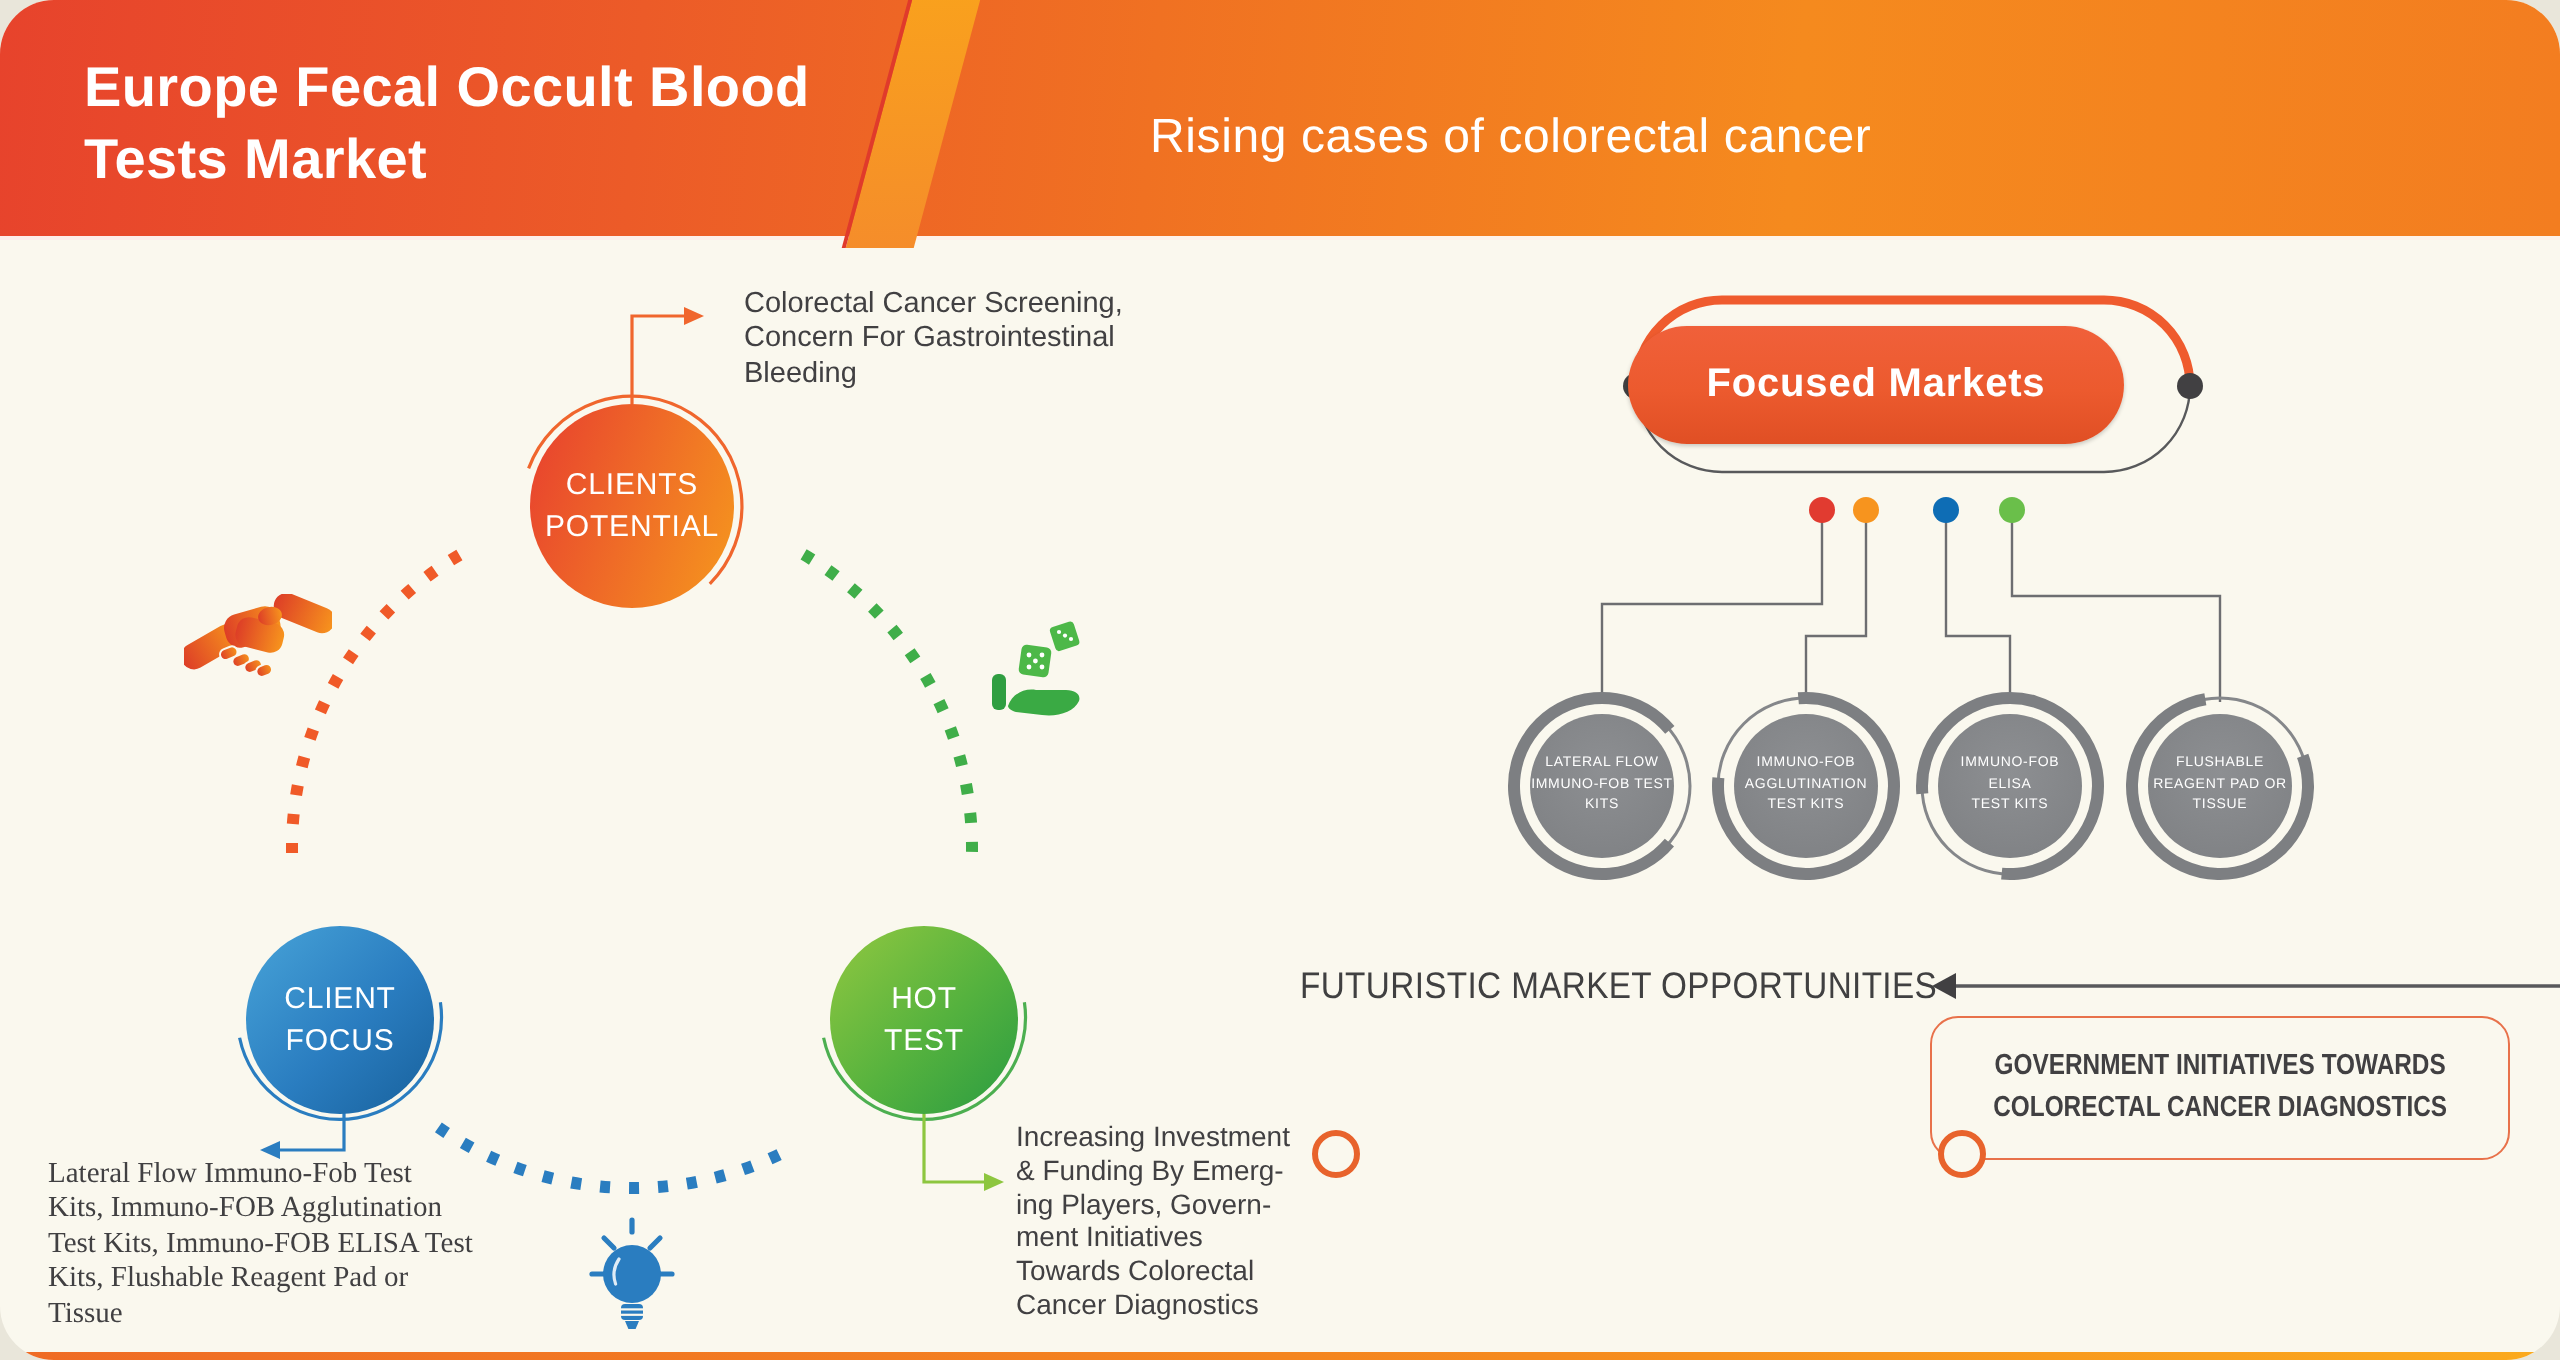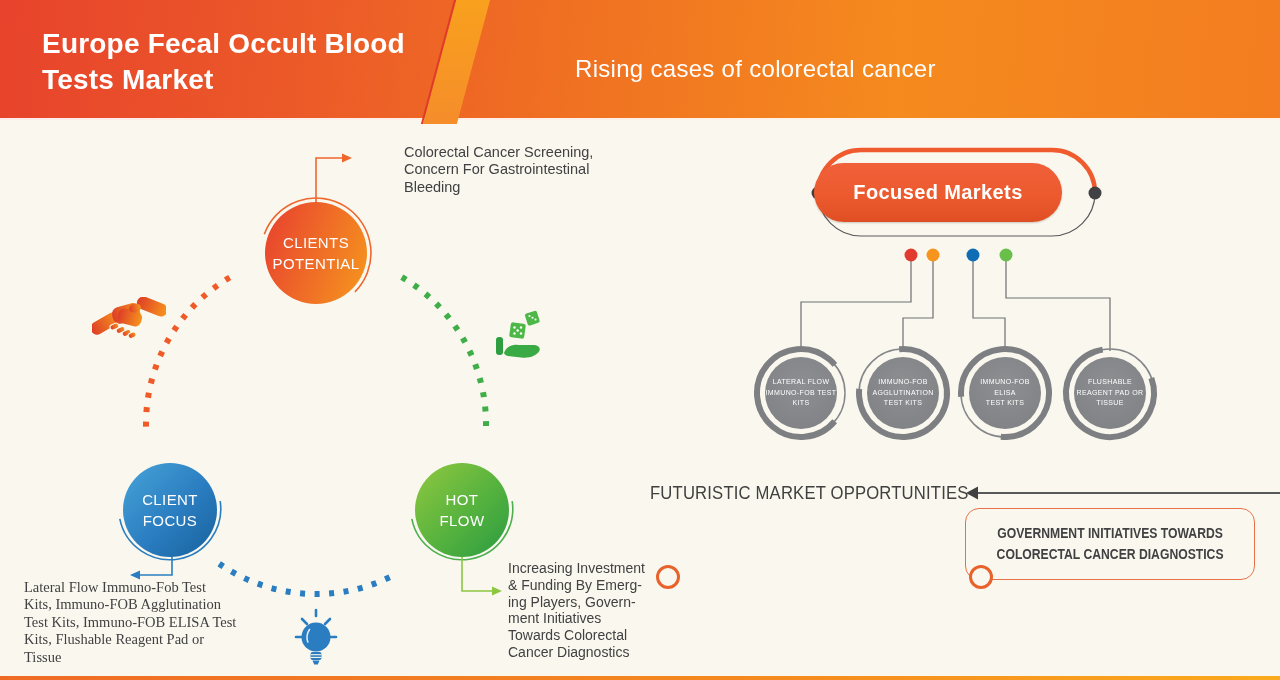--- a/index.html
+++ b/index.html
@@ -1,17 +1,17 @@
 <!DOCTYPE html>
 <html><head>
 <meta charset="utf-8">
 <style>
   html,body{margin:0;padding:0;background:#e9e6da;}
   #stage{position:relative;width:1280px;height:680px;background:#faf8ee;overflow:hidden;
-         font-family:"Liberation Sans",sans-serif;}
+         font-family:"Liberation Sans",sans-serif;border-radius:27px;}
   .abs{position:absolute;}
   .pre{white-space:pre-line;}
 
   
   #header{left:0;top:0;width:1280px;height:118px;
     background:linear-gradient(95deg,#e7432c 0%,#ec5b28 25%,#f07122 45%,#f58a1e 70%,#f37d20 100%);
     border-bottom:2px solid rgba(255,255,255,.9);}
   #header-stripe{left:438px;top:-4px;width:34px;height:128px;transform:skewX(-15deg);
     background:linear-gradient(180deg,#f9a11d,#f58d2a);border-left:2px solid #e03a2b;}
   #page-title{left:42px;top:26px;width:440px;color:#fff;font-size:28px;font-weight:bold;
@@ -22,21 +22,21 @@
   .cycle-circle{border-radius:50%;display:flex;align-items:center;justify-content:center;
     color:#fff;text-align:center;font-size:15px;line-height:1.4;letter-spacing:.4px;}
   #circle-clients{left:265px;top:202px;width:102px;height:102px;
     background:linear-gradient(110deg,#e8432e 5%,#ef6b27 50%,#f5941e 95%);}
   #circle-focus{left:123px;top:463px;width:94px;height:94px;
     background:linear-gradient(135deg,#45a0d6 5%,#2a7dc0 55%,#1a64a0 95%);}
   #circle-hotbets{left:415px;top:463px;width:94px;height:94px;
     background:linear-gradient(135deg,#8cc640 5%,#55b23e 55%,#2f9e41 95%);}
 
   .note{color:#414042;font-size:14.5px;line-height:17.4px;}
-  #note-clients{left:372px;top:144px;width:200px;margin-left:32px;}
+  #note-clients{left:372px;top:144px;width:200px;}
   #note-focus{left:24px;top:579px;width:240px;font-family:Liberation Serif, serif;}
   #note-hotbets{left:508px;top:560px;width:160px;font-size:14px;line-height:16.8px;}
 
   
   #focused-pill{left:814px;top:163px;width:248px;height:59px;border-radius:30px;
     background:linear-gradient(180deg,#f0603a 0%,#ec5a2e 55%,#e04f24 100%);
     display:flex;align-items:center;justify-content:center;color:#fff;
     font-size:20px;font-weight:bold;letter-spacing:.4px;
     box-shadow:0 1px 2px rgba(0,0,0,.2);}
   .market-circle{border-radius:50%;width:72px;height:72px;
@@ -124,21 +124,21 @@
 
     <line x1="978" y1="493" x2="1280" y2="493" stroke="#58595b" stroke-width="1.8"></line>
     <polygon points="966,493 978,486.5 978,499.5" fill="#414042"></polygon>
   </svg>
 
   <div id="circle-clients" class="abs cycle-circle pre">CLIENTS
 POTENTIAL</div>
   <div id="circle-focus" class="abs cycle-circle pre">CLIENT
 FOCUS</div>
   <div id="circle-hotbets" class="abs cycle-circle pre">HOT
-FLOW</div>
+TEST</div>
 
   <div id="note-clients" class="abs note pre">Colorectal Cancer Screening,
 Concern For Gastrointestinal
 Bleeding</div>
   <div id="note-focus" class="abs note pre">Lateral Flow Immuno-Fob Test
 Kits, Immuno-FOB Agglutination
 Test Kits, Immuno-FOB ELISA Test
 Kits, Flushable Reagent Pad or
 Tissue</div>
   <div id="note-hotbets" class="abs note pre">Increasing Investment

